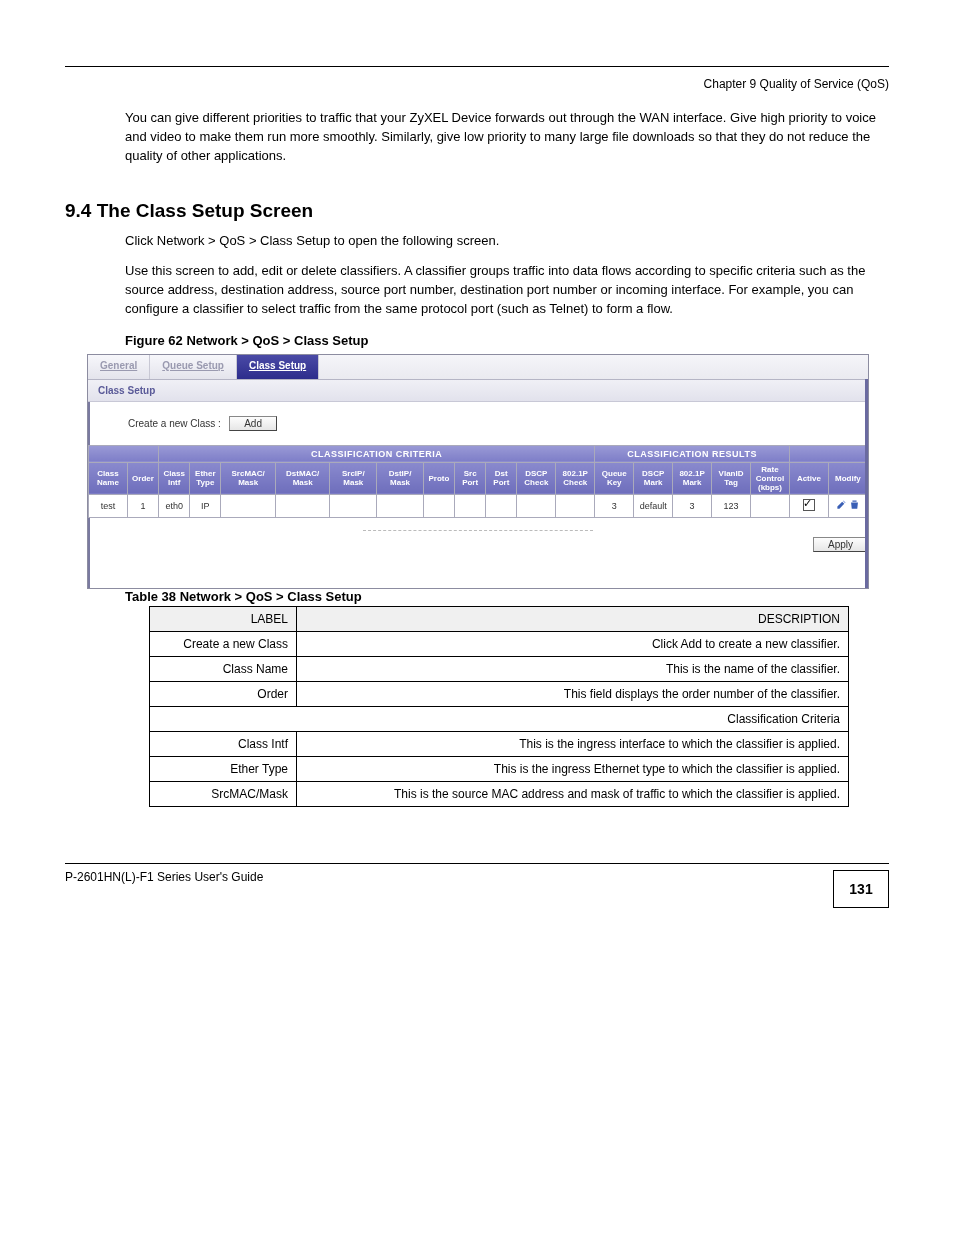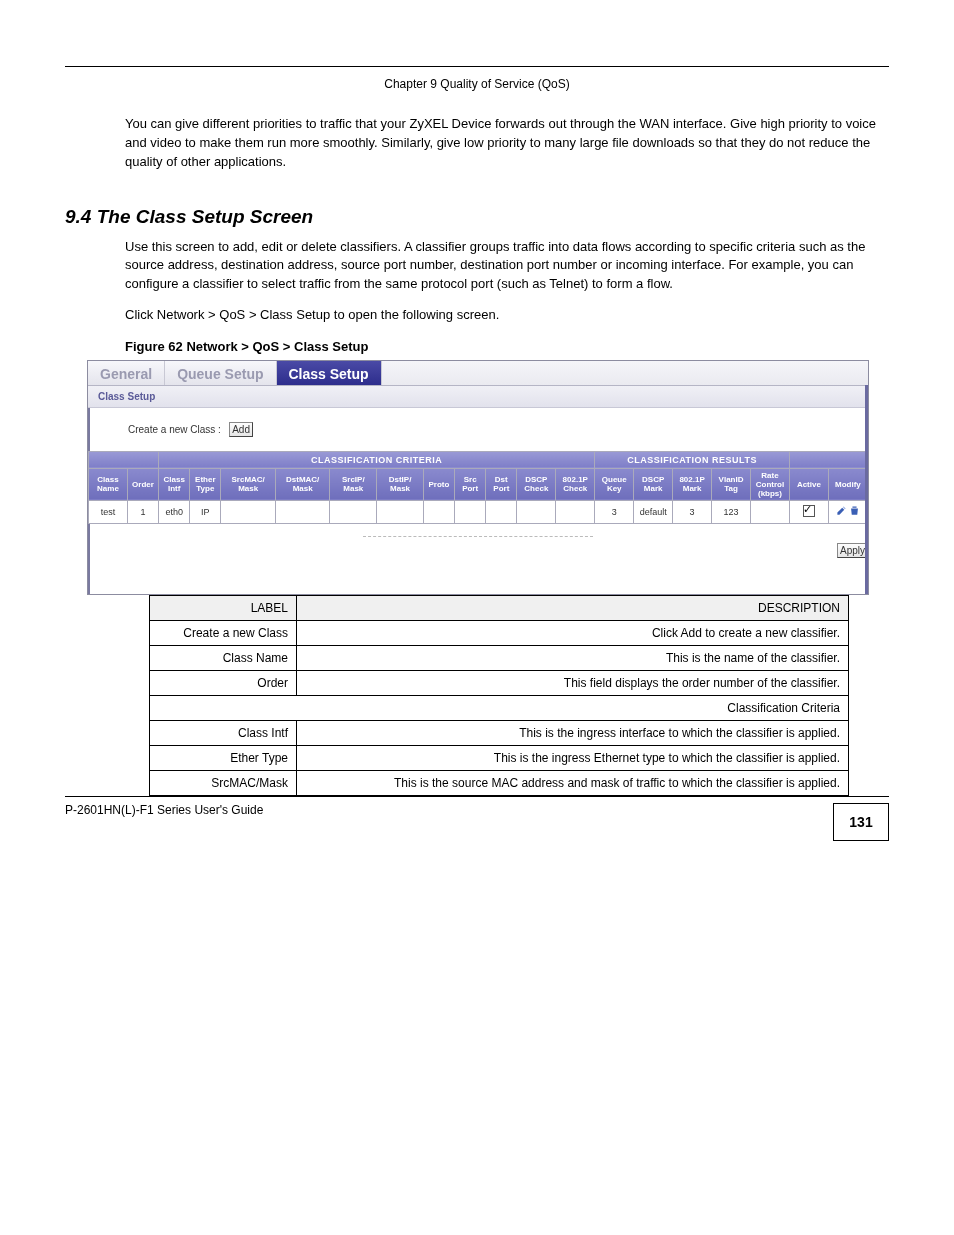--- a/index.html
+++ b/index.html
@@ -15,36 +15,35 @@
     padding: 40px 65px 0 65px;
     box-sizing: border-box;
     position: relative;
   }
   .top-rule {
     border-top: 1px solid #000;
     margin-top: 26px;
     margin-bottom: 10px;
   }
   .chapter-line {
-    text-align: center;
+    text-align: right;
     font-size: 12px;
-    margin-bottom: 24px;
+    margin-bottom: 18px;
   }
   .body-text p {
     line-height: 1.45;
     margin: 0 0 12px 0;
   }
   .body-text .indent {
     padding-left: 60px;
   }
   h3.section-num {
     font-size: 19px;
     font-weight: bold;
     margin: 34px 0 10px 0;
-    font-style: italic;
   }
   .fig-caption {
     font-weight: bold;
     font-size: 13px;
     margin: 14px 0 6px 60px;
   }
   
   .shot {
     margin: 0 0 0 22px;
     width: 780px;
@@ -60,46 +59,47 @@
   }
   .tabs {
     display: flex;
     background: linear-gradient(#f5f5f9,#eaeaf0);
     border-bottom: 1px solid #b5b5c5;
     height: 24px;
     align-items: stretch;
   }
   .tab {
     padding: 5px 12px 0 12px;
-    font-size: 14px;
+    font-size: 10px;
     font-weight: bold;
     color: #9a9ab0;
     border-right: 1px solid #c8c8d4;
     background: linear-gradient(#f7f7fb,#e4e4ec);
+    text-decoration: underline;
   }
   .tab.active {
     background: linear-gradient(#4a4aa6,#2d2d8c);
     color: #fff;
   }
   .subhead {
     background: linear-gradient(#f0f0f6,#e2e2ec);
     border-bottom: 1px solid #c8c8d6;
     padding: 5px 10px;
     font-size: 10px;
     font-weight: bold;
     color: #5a5a98;
   }
   .create-row {
     padding: 14px 0 14px 40px;
     font-size: 10px;
   }
   .btn {
     display:inline-block;
     font-size:10px;
-    padding:1px 2px;
+    padding:1px 14px;
     border:1px solid #888;
     border-right-color:#444;
     border-bottom-color:#444;
     background:linear-gradient(#fdfdfd,#e6e6e6);
     cursor:pointer;
   }
   .qos-table {
     width: 100%;
     border-collapse: collapse;
     table-layout: fixed;
@@ -171,20 +171,21 @@
     vertical-align: top;
   }
   table.doc thead th {
     background: #f0f0f0;
     font-weight: normal;
   }
   table.doc td.label {
     width: 130px;
   }
   .footer {
+    margin-top: 56px;
   }
   .footer-rule {
     border-top: 1px solid #000;
     margin-bottom: 6px;
   }
   .footer-row{
     display:flex; justify-content:space-between; align-items:flex-start;
     font-size: 12px;
     padding-bottom: 24px;
   }
@@ -204,22 +205,22 @@
   <div class="top-rule"></div>
   <div class="chapter-line">Chapter 9 Quality of Service (QoS)</div>
 
   <div class="body-text">
     <p class="indent">You can give different priorities to traffic that your ZyXEL Device forwards out through the WAN interface. Give high priority to voice and video to make them run more smoothly. Similarly, give low priority to many large file downloads so that they do not reduce the quality of other applications.</p>
   </div>
 
   <h3 class="section-num">9.4  The Class Setup Screen</h3>
 
   <div class="body-text">
+    <p class="indent">Click Network &gt; QoS &gt; Class Setup to open the following screen.</p>
     <p class="indent">Use this screen to add, edit or delete classifiers. A classifier groups traffic into data flows according to specific criteria such as the source address, destination address, source port number, destination port number or incoming interface. For example, you can configure a classifier to select traffic from the same protocol port (such as Telnet) to form a flow.</p>
-    <p class="indent">Click Network &gt; QoS &gt; Class Setup to open the following screen.</p>
   </div>
 
   <div class="fig-caption">Figure 62   Network &gt; QoS &gt; Class Setup</div>
 
   <div class="shot">
     <div class="right-edge"></div>
     <div class="tabs">
       <div class="tab">General</div>
       <div class="tab">Queue Setup</div>
       <div class="tab active">Class Setup</div>
@@ -323,20 +324,21 @@
         </tr>
       </tbody>
     </table>
 
     <div class="apply-row">
       <div class="sep-dotted"></div>
       <span class="btn">Apply</span>
     </div>
   </div>
 
+  <div class="doc-table-caption">Table 38   Network &gt; QoS &gt; Class Setup</div>
 
   <table class="doc">
     <thead>
       <tr>
         <th>LABEL</th>
         <th>DESCRIPTION</th>
       </tr>
     </thead>
     <tbody>
       <tr>

